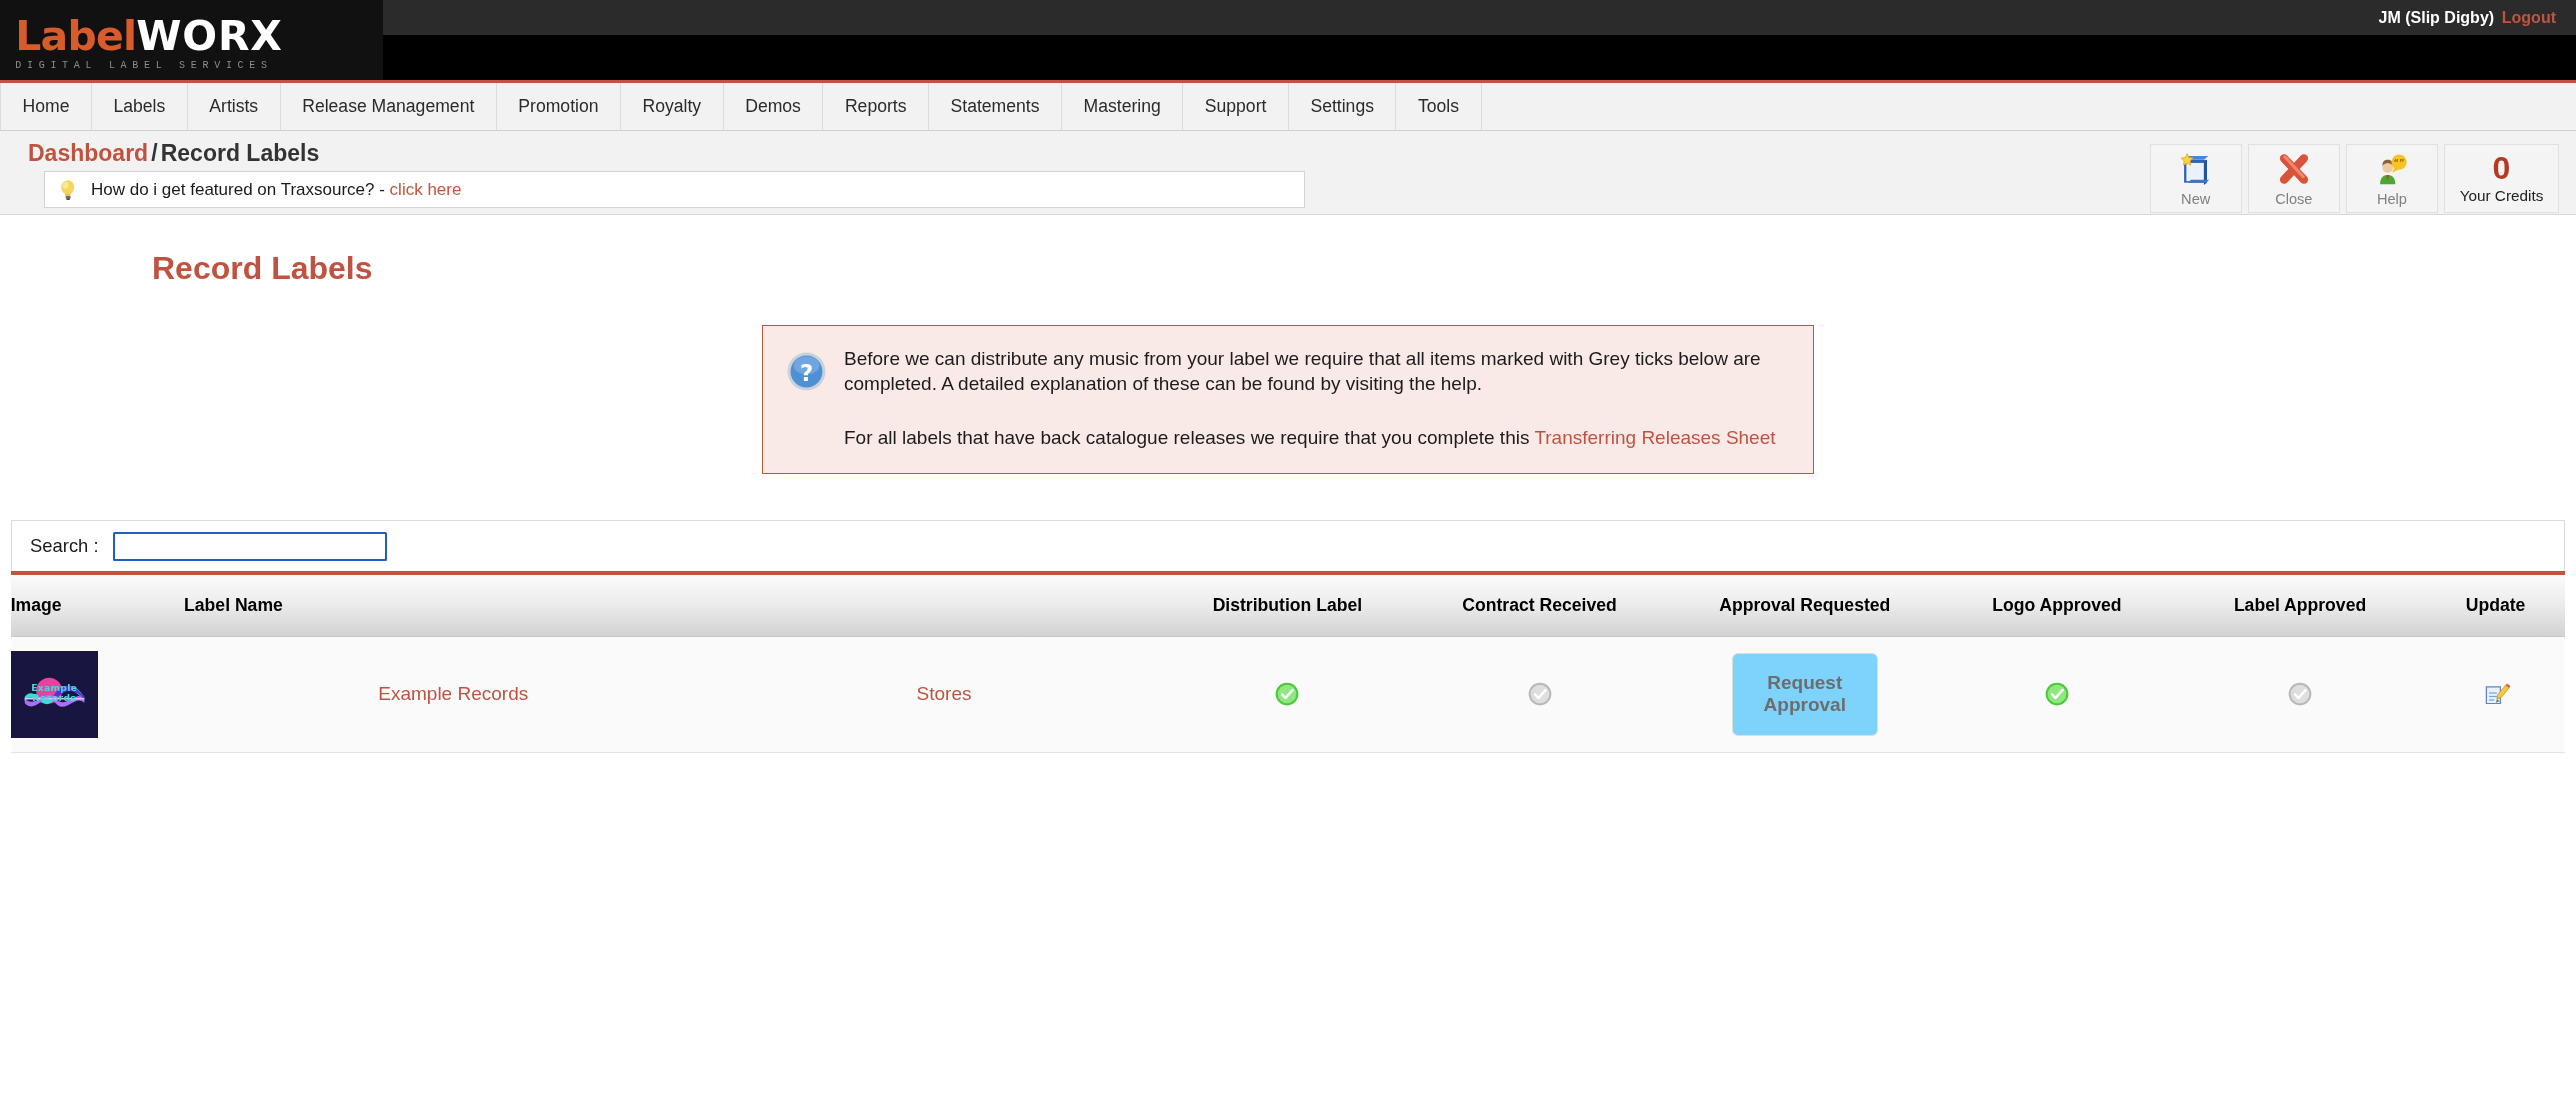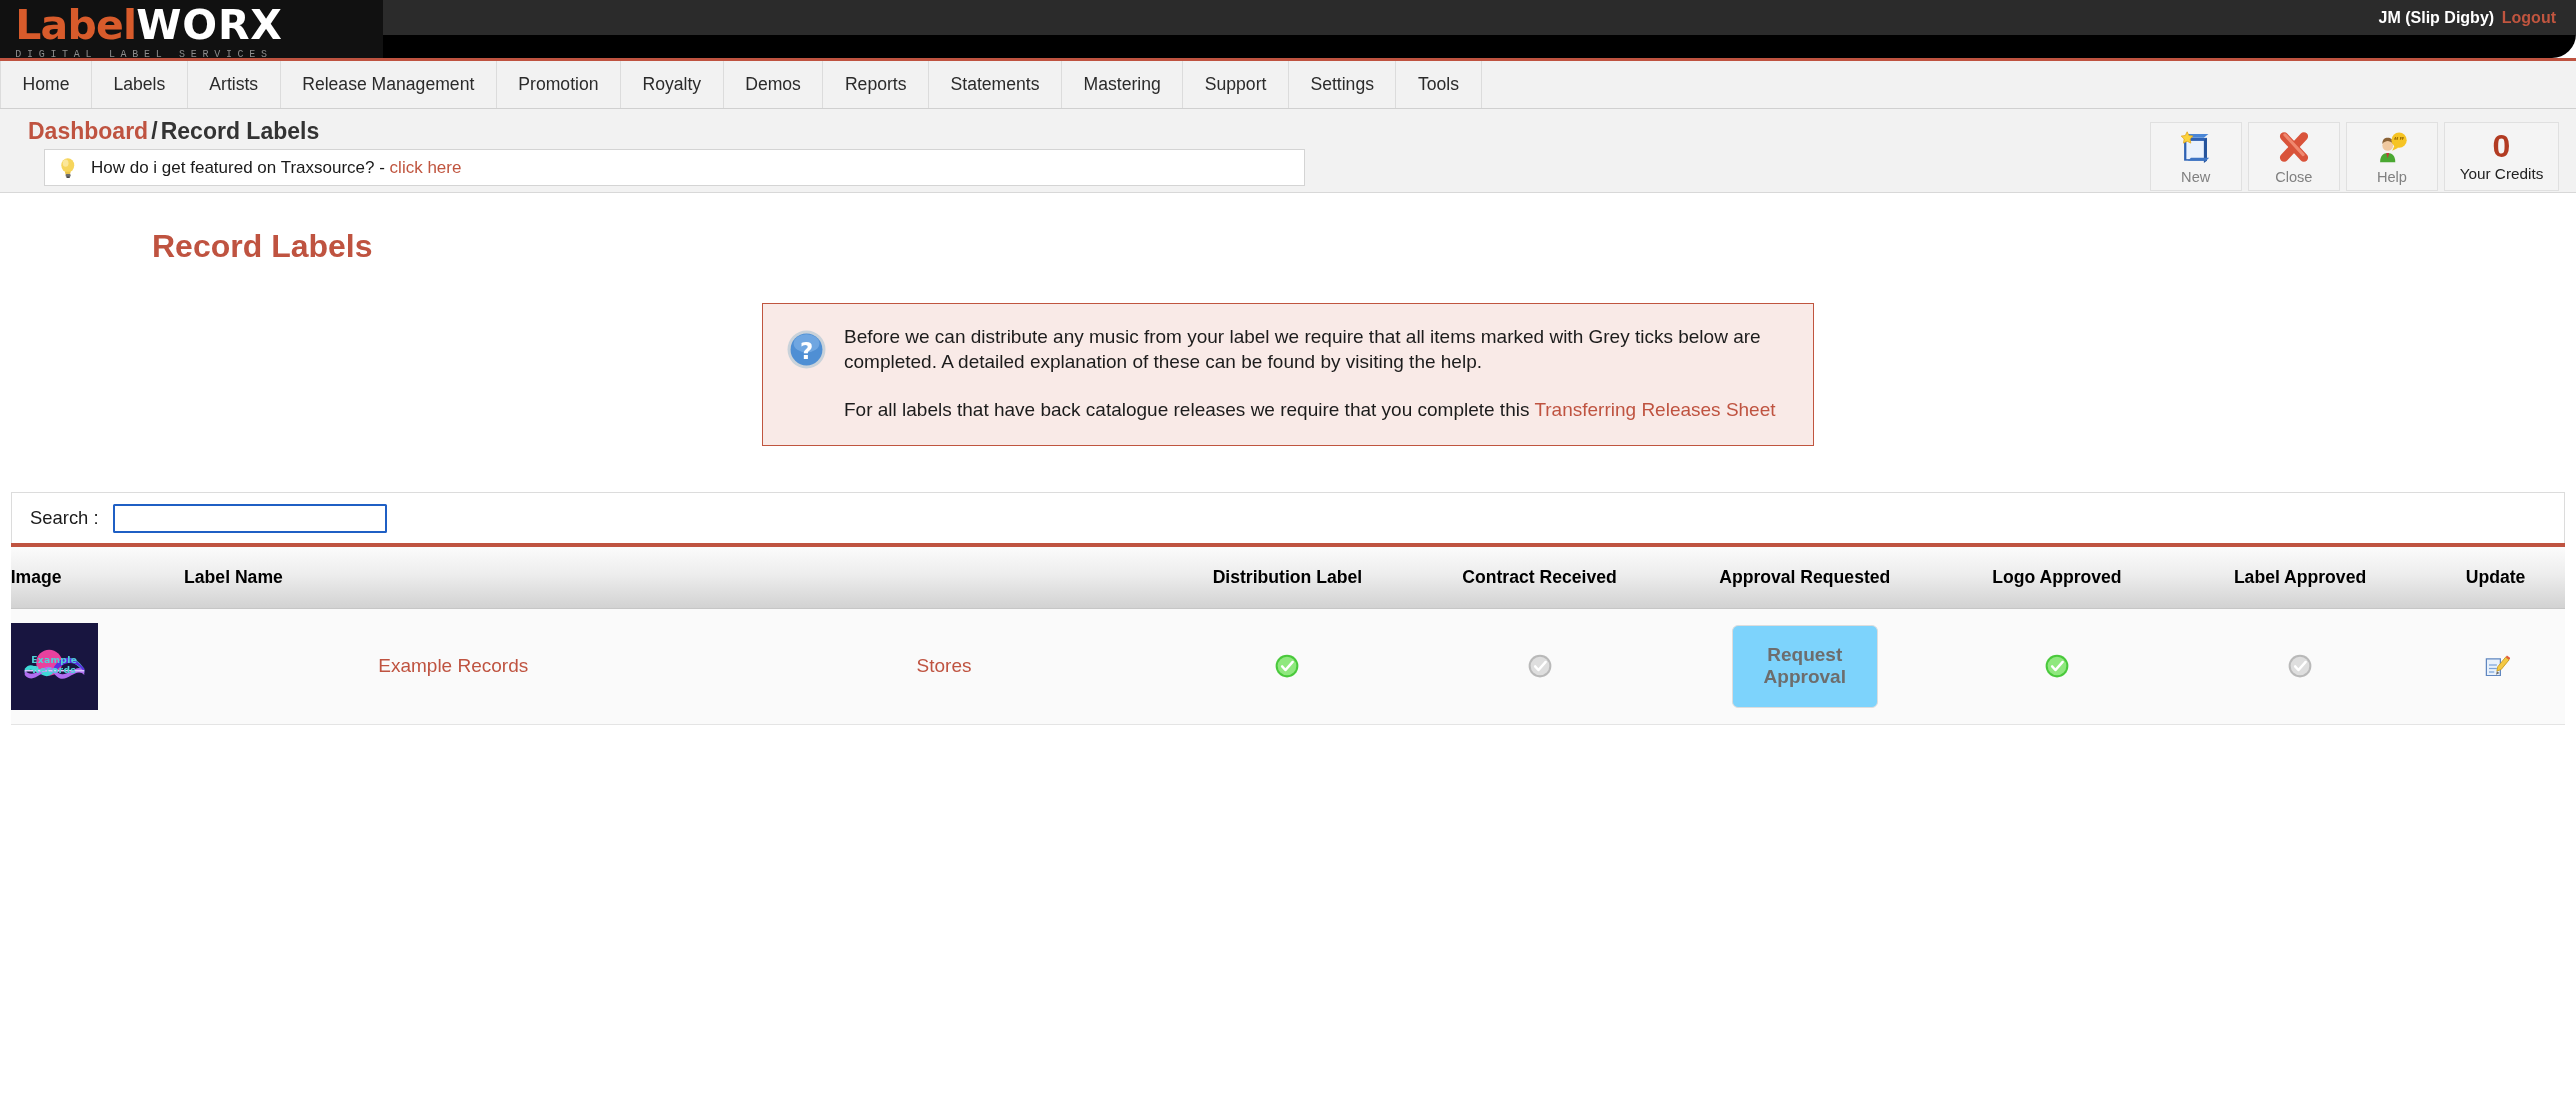--- a/index.html
+++ b/index.html
@@ -7,25 +7,24 @@
     margin: 0; padding: 0;
     width: 2576px; height: 1106px;
     background: #ffffff;
     font-family: "Liberation Sans", sans-serif;
     overflow: hidden;
   }
 
   
   .topbar {
     position: relative;
-    height: 58px;
+    height: 80px;
     background: #000000;
     display: flex;
     align-items: stretch;
-    border-radius: 24px;
   }
   .topbar-strip {
     position: absolute;
     left: 0; top: 0;
     width: 100%; height: 35px;
     background: #2b2b2b;
   }
   .logo-block {
     position: relative;
     z-index: 3;
@@ -186,21 +185,21 @@
     width: 1052px;
     background: #f9eae7;
     border: 0.8px solid #c0553f;
     padding: 20px 23px 23px 23px;
     display: flex;
     gap: 17px;
   }
   .q-icon { flex: 0 0 auto; margin-top: 4.6px; }
   .infobox-text { font-size: 19px; color: #1c1c1c; line-height: 1.34; }
   .infobox-text p { margin: 0; }
-  .infobox-text p + p { margin-top: 22px; }
+  .infobox-text p + p { margin-top: 28px; }
   .info-link { color: #bf5340; cursor: pointer; }
 
   
   .searchpanel {
     margin: 46px 10.7px 0 10.7px;
     border: 0.8px solid #dcdcdc;
     border-bottom: none;
     background: #ffffff;
     height: 51px;
     display: flex;

